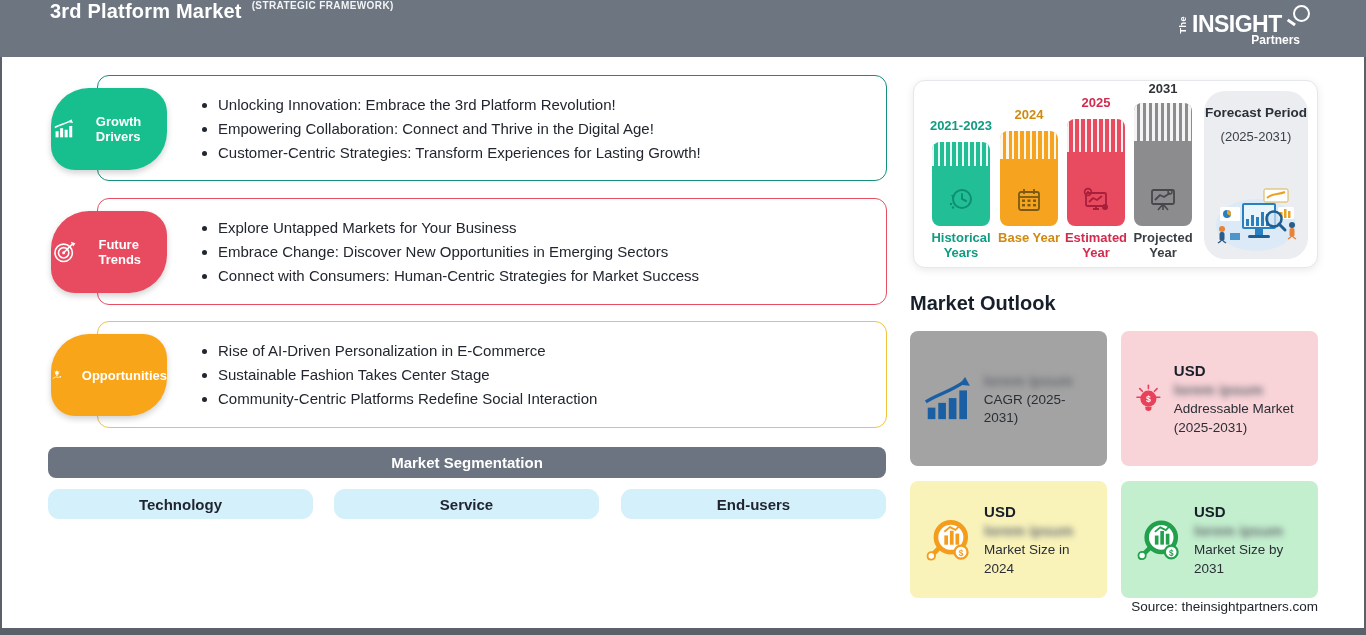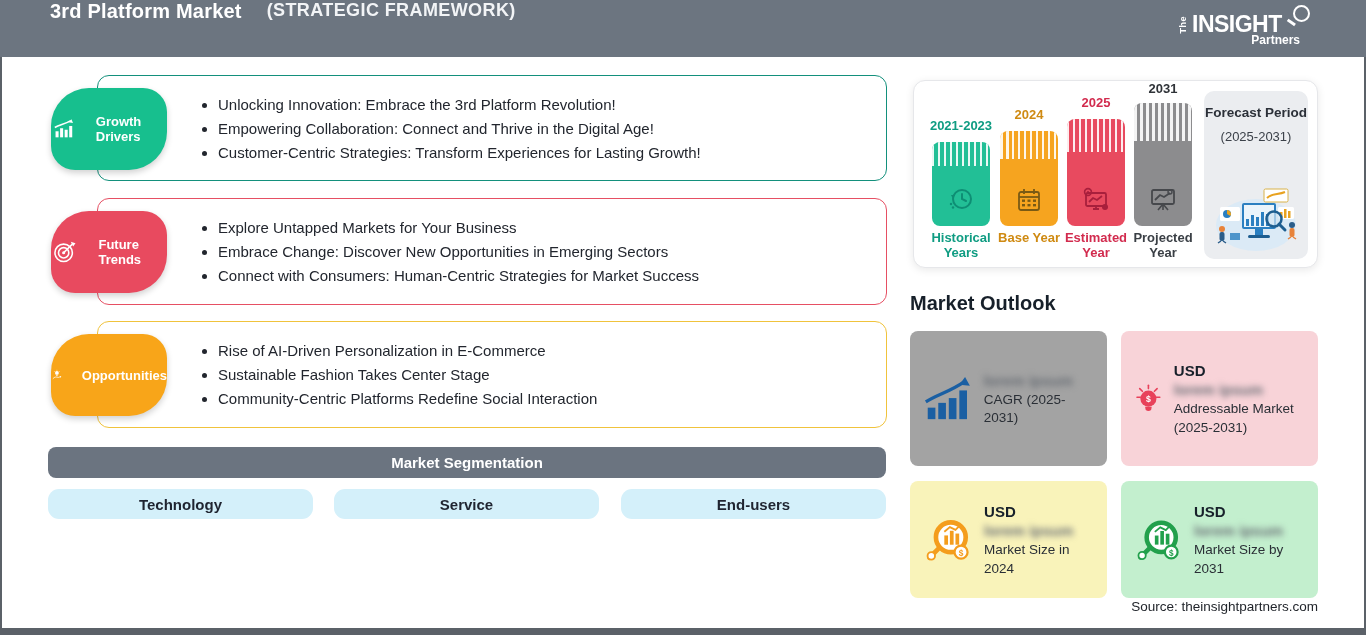--- a/index.html
+++ b/index.html
@@ -4,21 +4,21 @@
 <style>
   * { margin:0; padding:0; box-sizing:border-box; }
   html,body { width:1366px; height:635px; overflow:hidden; background:#fff;
     font-family:"Liberation Sans","DejaVu Sans",sans-serif; }
   .page { position:relative; width:1366px; height:635px; background:#fff; }
 
   
   .header { position:absolute; left:0; top:0; width:1366px; height:57px;
     background:#6c7580; display:flex; align-items:flex-start; }
   .header-title { color:#fff; font-size:20px; font-weight:bold; margin-left:50px; letter-spacing:.2px; }
-  .header-subtitle { color:#f2f4f6; font-size:18px; font-weight:600; margin-left:25px; letter-spacing:.4px; }
+  .header-subtitle { color:#f2f4f6; font-size:10px; font-weight:600; margin-left:10px; letter-spacing:.4px; }
   .logo { position:absolute; right:58px; top:9px; width:130px; height:40px; color:#fff; }
   .logo-the { position:absolute; left:0; top:7px; font-size:9px; font-weight:bold;
     writing-mode:vertical-rl; transform:rotate(180deg); letter-spacing:.5px; }
   .logo-insight { position:absolute; left:14px; top:2px; font-size:23px; font-weight:bold; letter-spacing:-.5px; }
   .logo-partners { position:absolute; right:8px; top:24px; font-size:12px; font-weight:bold; }
   .logo-circle { position:absolute; right:-2px; top:-4px; width:17px; height:17px;
     border:2.5px solid #fff; border-radius:50%; }
   .logo-handle { position:absolute; right:12px; top:12px; width:9px; height:2.5px;
     background:#fff; transform:rotate(35deg); }
 
@@ -72,21 +72,21 @@
   .tyear-2 { left:70px;  top:26px; color:#cf8a12; }
   .tyear-3 { left:137px; top:14px; color:#d22b4e; }
   .tyear-4 { left:204px; top:0px;  color:#2f3338; }
   .tlabel { position:absolute; top:150px; width:74px; text-align:center;
     font-size:13px; font-weight:bold; line-height:1.15; }
   .tlabel-1 { left:10px;  color:#0f9c82; }
   .tlabel-2 { left:78px;  color:#cf8a12; }
   .tlabel-3 { left:145px; color:#d22b4e; }
   .tlabel-4 { left:212px; color:#3a3f45; }
   .forecast { position:absolute; left:290px; top:10px; width:104px; height:168px;
-    background:#ebedf0; border-radius:10px; text-align:center; }
+    background:#ebedf0; border-radius:21px; text-align:center; }
   .forecast-title { margin-top:14px; font-size:13.5px; font-weight:bold; color:#2b3038; line-height:1.25; }
   .forecast-range { margin-top:7px; font-size:13px; font-weight:normal; color:#3b4149; }
   .forecast svg { position:absolute; left:4px; bottom:6px; }
 
   
   .outlook-title { position:absolute; left:910px; top:292px; font-size:20px; font-weight:bold; color:#17202a; }
   .ocard { position:absolute; width:197px; border-radius:8px; padding:12px 12px 10px 12px;
     display:flex; gap:10px; align-items:center; }
   .ocard-1 { left:910px;  top:331px; height:135px; background:#a3a3a3; }
   .ocard-2 { left:1121px; top:331px; height:135px; background:#f8d3d8; }

